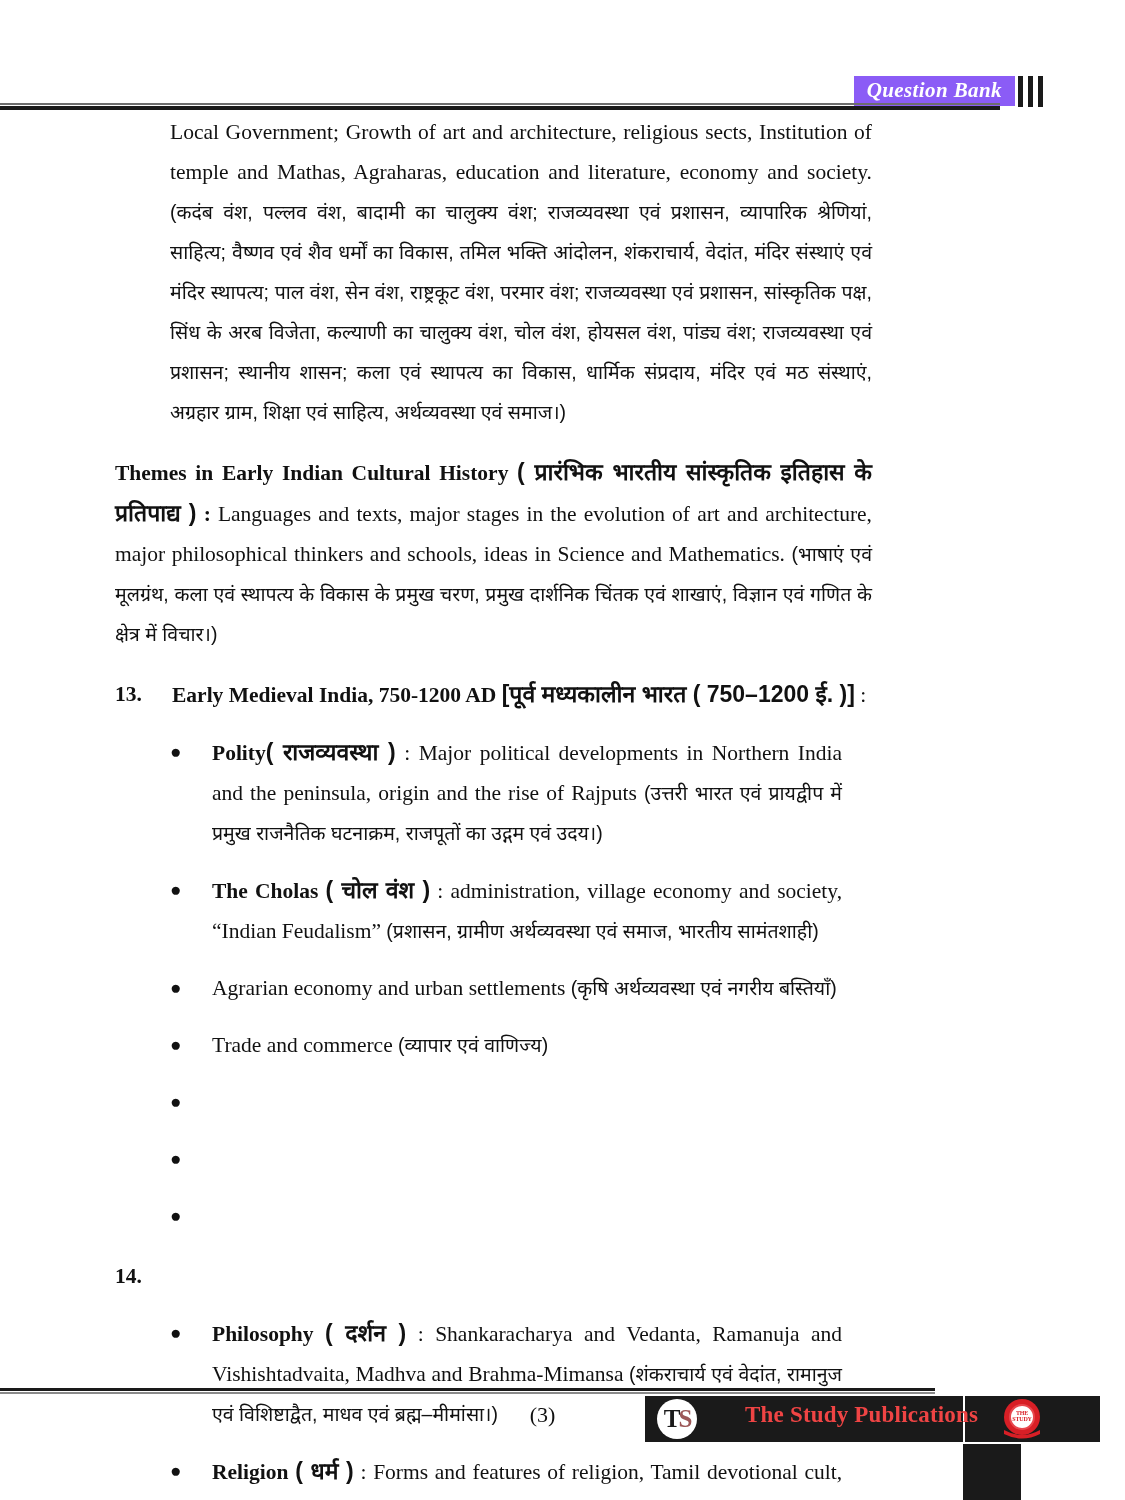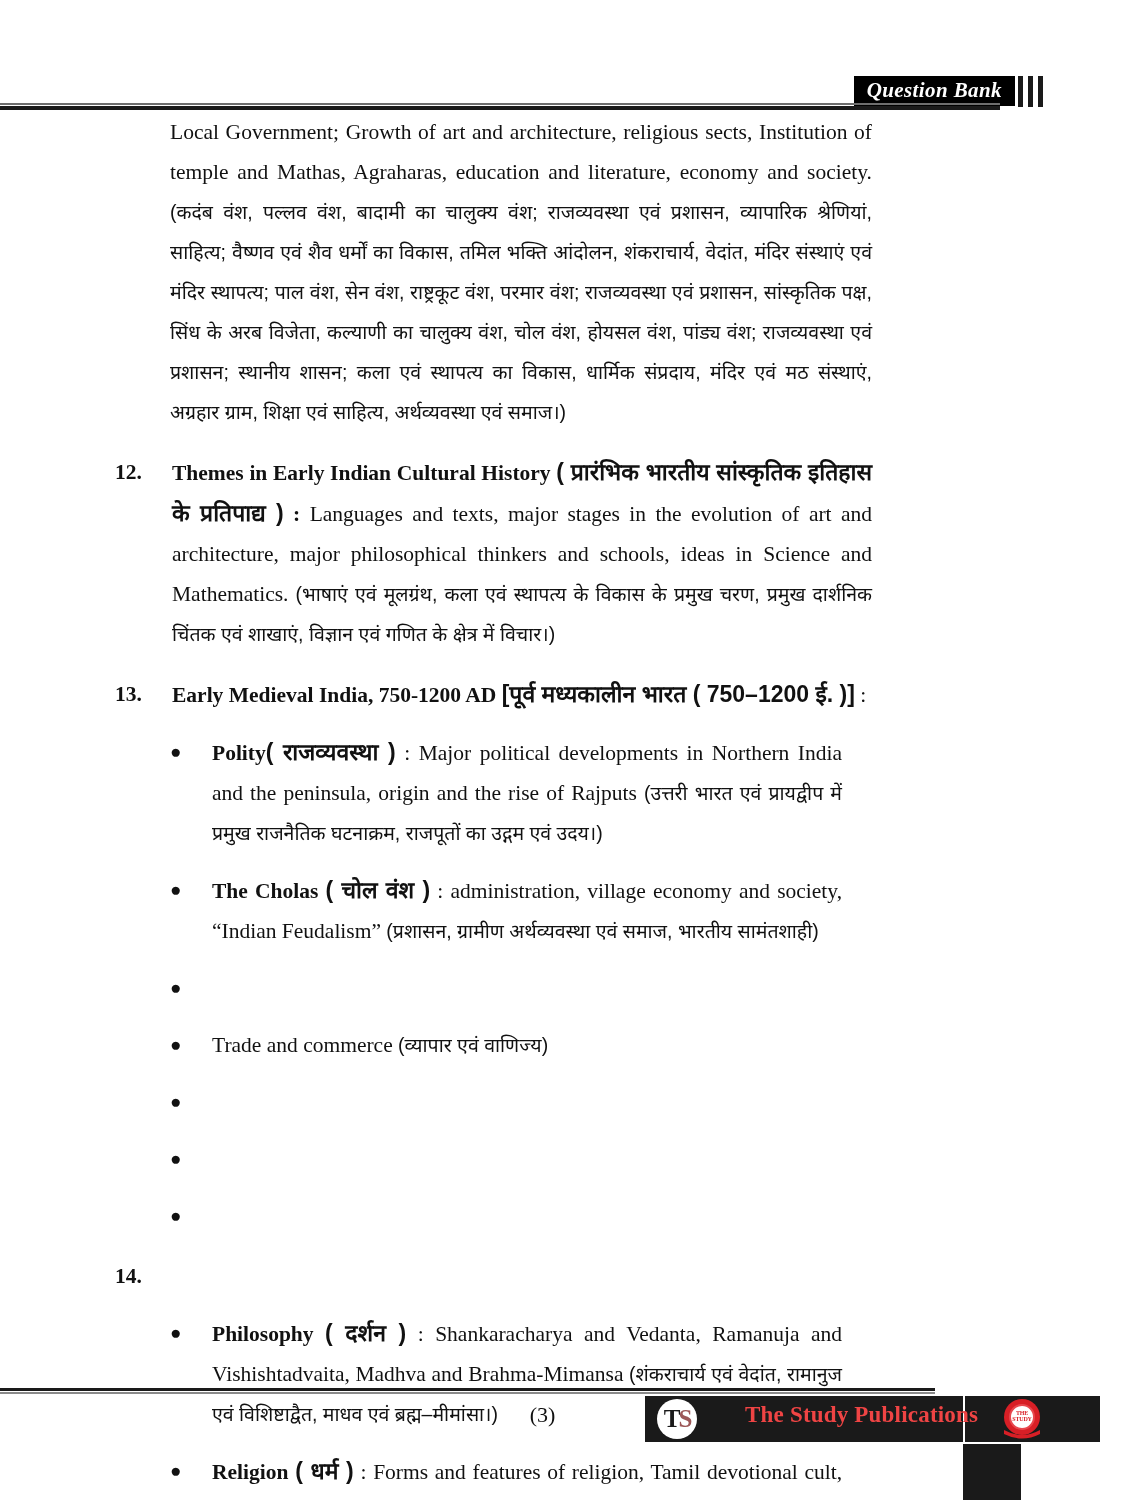--- a/index.html
+++ b/index.html
@@ -21,21 +21,21 @@
     position: absolute;
     top: 0;
     left: 0;
     width: 1125px;
     height: 112px;
   }
   .qb-tab {
     position: absolute;
     right: 110px;
     top: 76px;
-    background: #000000;
+    background: #8b5cf6;
     color: #ffffff;
     font-style: italic;
     font-weight: bold;
     font-size: 21px;
     letter-spacing: 0.4px;
     padding: 3px 13px 5px 13px;
     line-height: 1.05;
     white-space: nowrap;
   }
   .qb-bars {
@@ -295,41 +295,41 @@
     <div class="thick"></div>
     <div class="thin"></div>
   </div>
 </div>
 
 <div class="content">
 
   <p class="para"><span>Local Government; Growth of art and architecture, religious sects, Institution of temple and Mathas, Agraharas, education and literature, economy and society.</span> <span class="hi">(कदंब वंश, पल्लव वंश, बादामी का चालुक्य वंश; राजव्यवस्था एवं प्रशासन, व्यापारिक श्रेणियां, साहित्य; वैष्णव एवं शैव धर्मों का विकास, तमिल भक्ति आंदोलन, शंकराचार्य, वेदांत, मंदिर संस्थाएं एवं मंदिर स्थापत्य; पाल वंश, सेन वंश, राष्ट्रकूट वंश, परमार वंश; राजव्यवस्था एवं प्रशासन, सांस्कृतिक पक्ष, सिंध के अरब विजेता, कल्याणी का चालुक्य वंश, चोल वंश, होयसल वंश, पांड्य वंश; राजव्यवस्था एवं प्रशासन; स्थानीय शासन; कला एवं स्थापत्य का विकास, धार्मिक संप्रदाय, मंदिर एवं मठ संस्थाएं, अग्रहार ग्राम, शिक्षा एवं साहित्य, अर्थव्यवस्था एवं समाज।)</span></p>
 
   <div class="numbered-item">
-    <div class="num">12.</div>
     <div class="body"><b>Themes in Early Indian Cultural History</b> <b class="hi-b">( प्रारंभिक भारतीय सांस्कृतिक इतिहास के प्रतिपाद्य )</b><b> : </b><span>Languages and texts, major stages in the evolution of art and architecture, major philosophical thinkers and schools, ideas in Science and Mathematics.</span> <span class="hi">(भाषाएं एवं मूलग्रंथ, कला एवं स्थापत्य के विकास के प्रमुख चरण, प्रमुख दार्शनिक चिंतक एवं शाखाएं, विज्ञान एवं गणित के क्षेत्र में विचार।)</span></div>
   </div>
 
   <div class="numbered-item">
     <div class="num">13.</div>
     <div class="body nowrapjust"><b>Early Medieval India, 750-1200 AD</b> <b class="hi-b">[पूर्व मध्यकालीन भारत ( 750–1200 ई. )]</b><span> :</span></div>
   </div>
 
   <div class="bullet-item">
     <div class="dot">●</div>
     <div class="btext"><b>Polity</b><b class="hi-b">( राजव्यवस्था )</b><span> : </span><span>Major political developments in Northern India and the peninsula, origin and the rise of Rajputs</span> <span class="hi">(उत्तरी भारत एवं प्रायद्वीप में प्रमुख राजनैतिक घटनाक्रम, राजपूतों का उद्गम एवं उदय।)</span></div>
   </div>
 
   <div class="bullet-item">
     <div class="dot">●</div>
     <div class="btext"><b>The Cholas</b> <b class="hi-b">( चोल वंश )</b><span> : </span><span>administration, village economy and society, “Indian Feudalism”</span> <span class="hi">(प्रशासन, ग्रामीण अर्थव्यवस्था एवं समाज, भारतीय सामंतशाही)</span></div>
   </div>
 
   <div class="bullet-item">
     <div class="dot">●</div>
+    <div class="btext left"><span>Agrarian economy and urban settlements</span> <span class="hi">(कृषि अर्थव्यवस्था एवं नगरीय बस्तियाँ)</span></div>
   </div>
 
   <div class="bullet-item">
     <div class="dot">●</div>
     <div class="btext left"><span>Trade and commerce</span> <span class="hi">(व्यापार एवं वाणिज्य)</span></div>
   </div>
 
   <div class="bullet-item">
     <div class="dot">●</div>
   </div>

